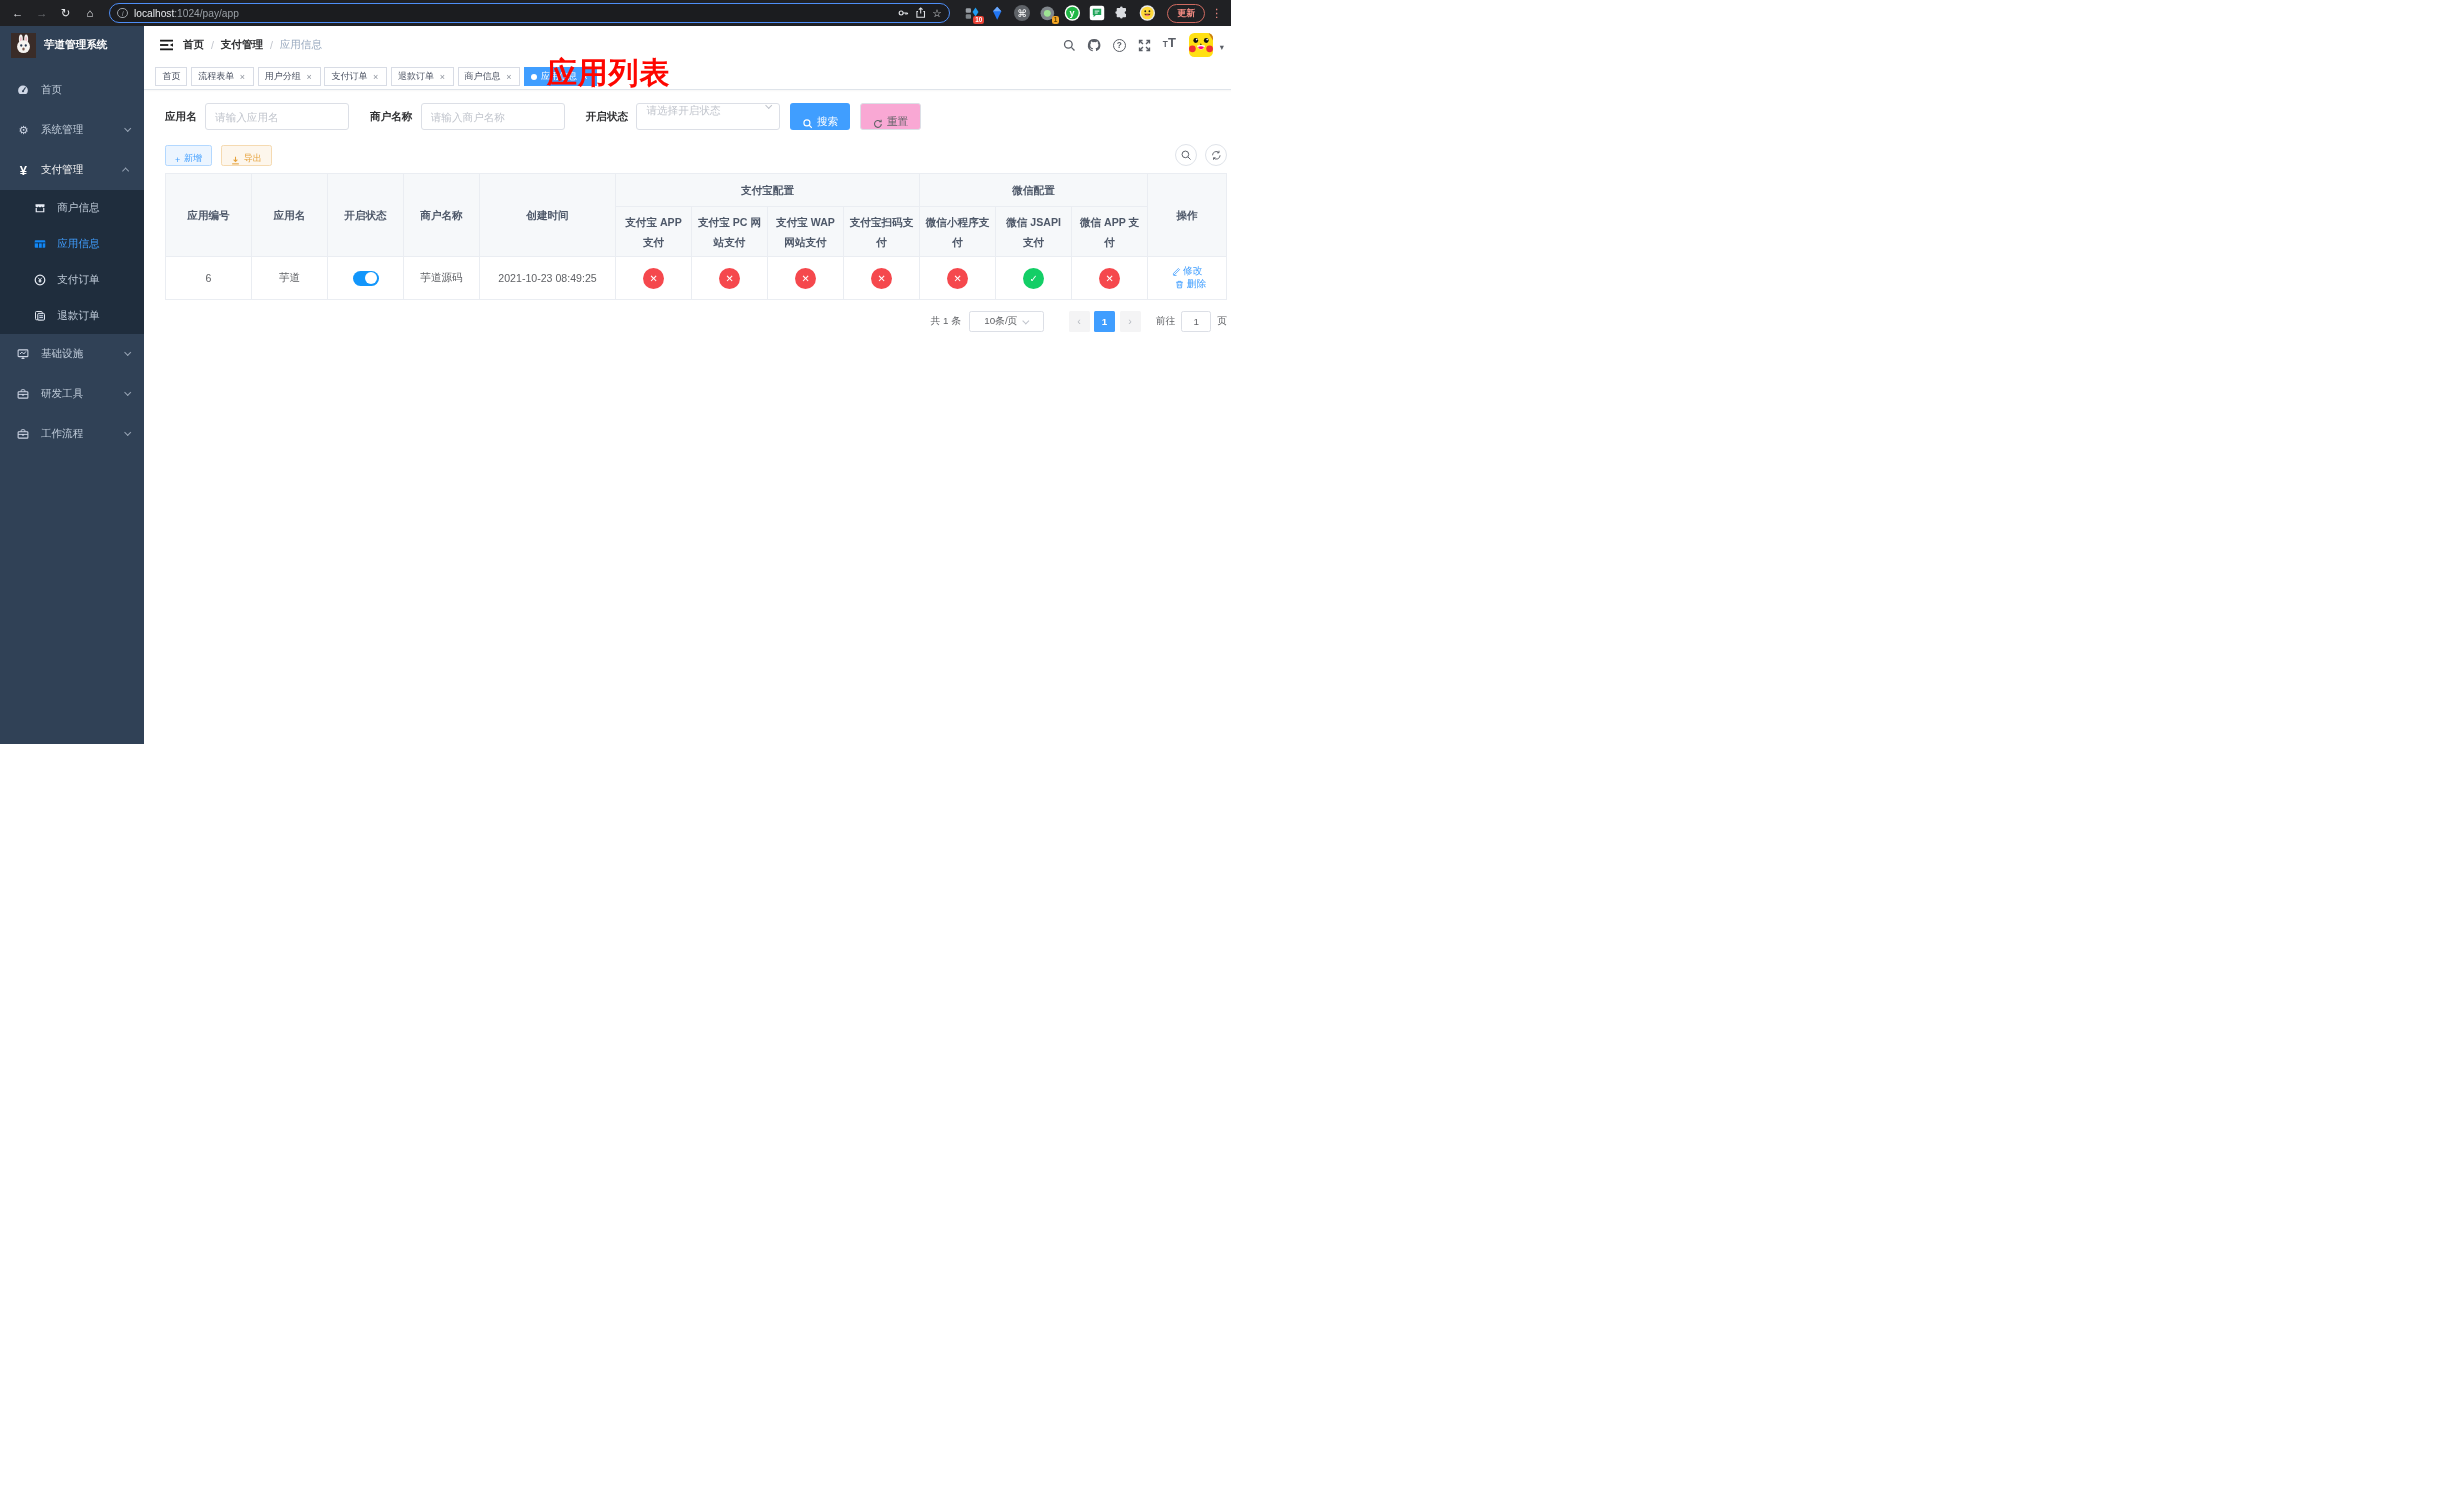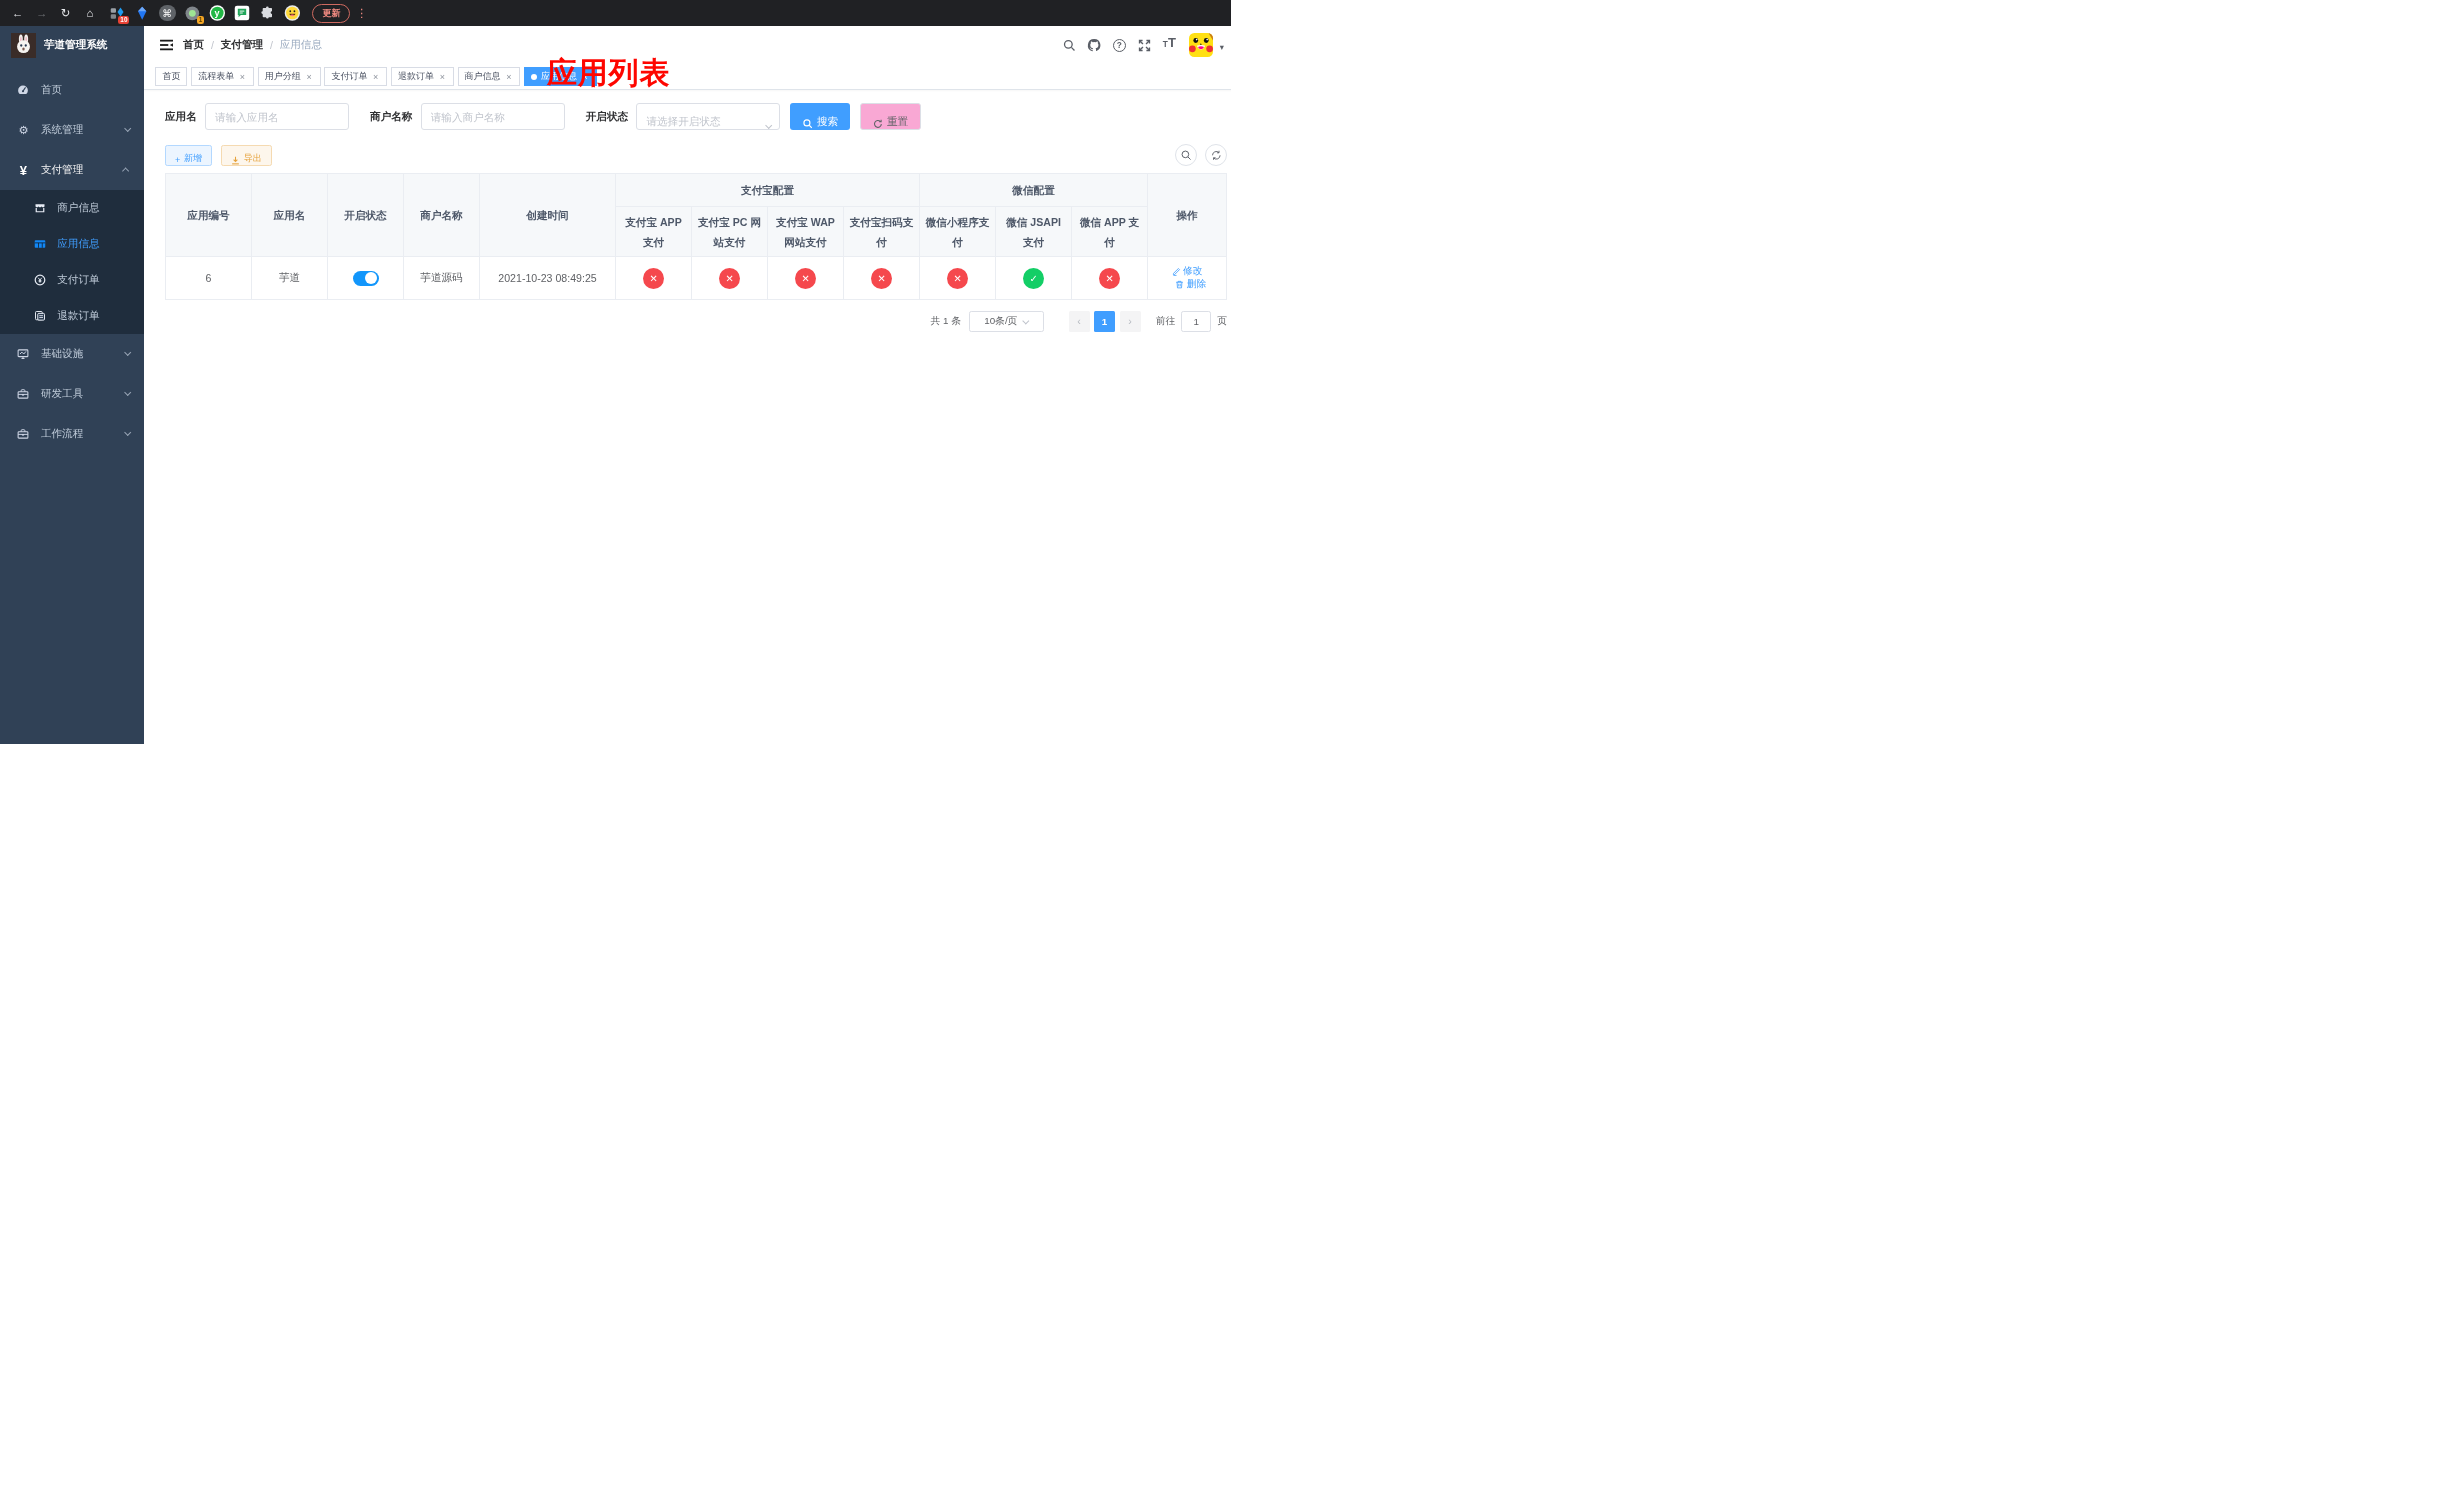--- a/index.html
+++ b/index.html
@@ -84,21 +84,21 @@
   .tag-dot { width:6px; height:6px; border-radius:50%; background:#fff; }
 
   
   .content { padding:13px 9px 0 21px; }
   .filter-row { display:flex; align-items:center; margin-bottom:14.4px; }
   .f-label { font-size:10.6px; font-weight:bold; color:#303133; margin-right:8.3px; }
   .f-input { width:144px; height:27px; border:0.8px solid #dcdfe6; border-radius:3px; padding:0 9px;
     font-size:10.6px; color:#606266; outline:none; font-family:inherit; }
   .f-input::placeholder { color:#c0c4cc; }
   .f-select { width:144px; height:27px; border:0.8px solid #dcdfe6; border-radius:3px; padding:0 9px;
-    display:flex; align-items:flex-end; color:#c0c4cc; font-size:10.6px; cursor:pointer; }
+    display:flex; align-items:flex-start; color:#c0c4cc; font-size:10.6px; cursor:pointer; }
   .f-select .chev2 { margin-left:auto; width:5.3px; height:5.3px; border-right:1.1px solid #c0c4cc;
     border-bottom:1.1px solid #c0c4cc; transform:rotate(45deg) translateY(-1.5px); }
   .gap28 { width:21px; } .gap13 { width:9.8px; }
   .btn { height:27px; border-radius:3px; font-size:10.6px; display:flex; align-items:flex-end; gap:4.5px;
     padding:0 11.4px; cursor:pointer; border:0.8px solid transparent; }
   .btn-primary { background:#409eff; color:#fff; }
   .btn-plain { background:#f9a8d4; border-color:#dcdfe6; color:#606266; }
 
   .toolbar-row { display:flex; align-items:center; margin-bottom:6.8px; }
   .btn-sm { height:21px; font-size:9px; padding:0 9px; border-radius:2.3px; gap:3.8px; }
@@ -141,20 +141,38 @@
     font-size:9.8px; color:#606266; outline:none; font-family:inherit; }
 </style>
 </head>
 <body>
 
 <div class="chrome">
   <div class="chrome-btn">←</div>
   <div class="chrome-btn dim">→</div>
   <div class="chrome-btn">↻</div>
   <div class="chrome-btn">⌂</div>
+  <div class="urlbar">
+    <span class="info-icon">i</span>
+    <span style="min-width:0;white-space:nowrap;"><span class="url-host">localhost</span><span class="url-rest">:1024/pay/app</span></span>
+    <span class="spacer"></span>
+    <span class="pill-ic">
+      <svg width="12" height="12" viewBox="0 0 16 16">
+          <circle cx="5.5" cy="8" r="2.6" fill="none" stroke="#dfe1e5" stroke-width="1.5"></circle>
+          <path d="M8 8h6M12 8v2.4M14 8v1.6" stroke="#dfe1e5" stroke-width="1.5" fill="none"></path>
+        </svg>
+    </span>
+    <span class="pill-ic">
+      <svg width="11.4" height="11.4" viewBox="0 0 15 15">
+          <path d="M7.5 1.5v7M5 3.5l2.5-2.2L10 3.5" stroke="#dfe1e5" stroke-width="1.4" fill="none"></path>
+          <path d="M4 6H2.5v7.5h10V6H11" stroke="#dfe1e5" stroke-width="1.4" fill="none"></path>
+        </svg>
+    </span>
+    <span class="pill-ic">☆</span>
+  </div>
   <div class="exts">
     <span class="ext">
       <svg width="15" height="15" viewBox="0 0 20 20">
           <rect x="1" y="3" width="7" height="6" rx="1.5" fill="#9aa0a6"></rect>
           <rect x="1" y="11" width="7" height="6" rx="1.5" fill="#80868b"></rect>
           <path d="M14 2l4 6-4 6-4-6z" fill="#1e9bf0"></path>
         </svg>
       <span class="badge">10</span>
     </span>
     <span class="ext">

